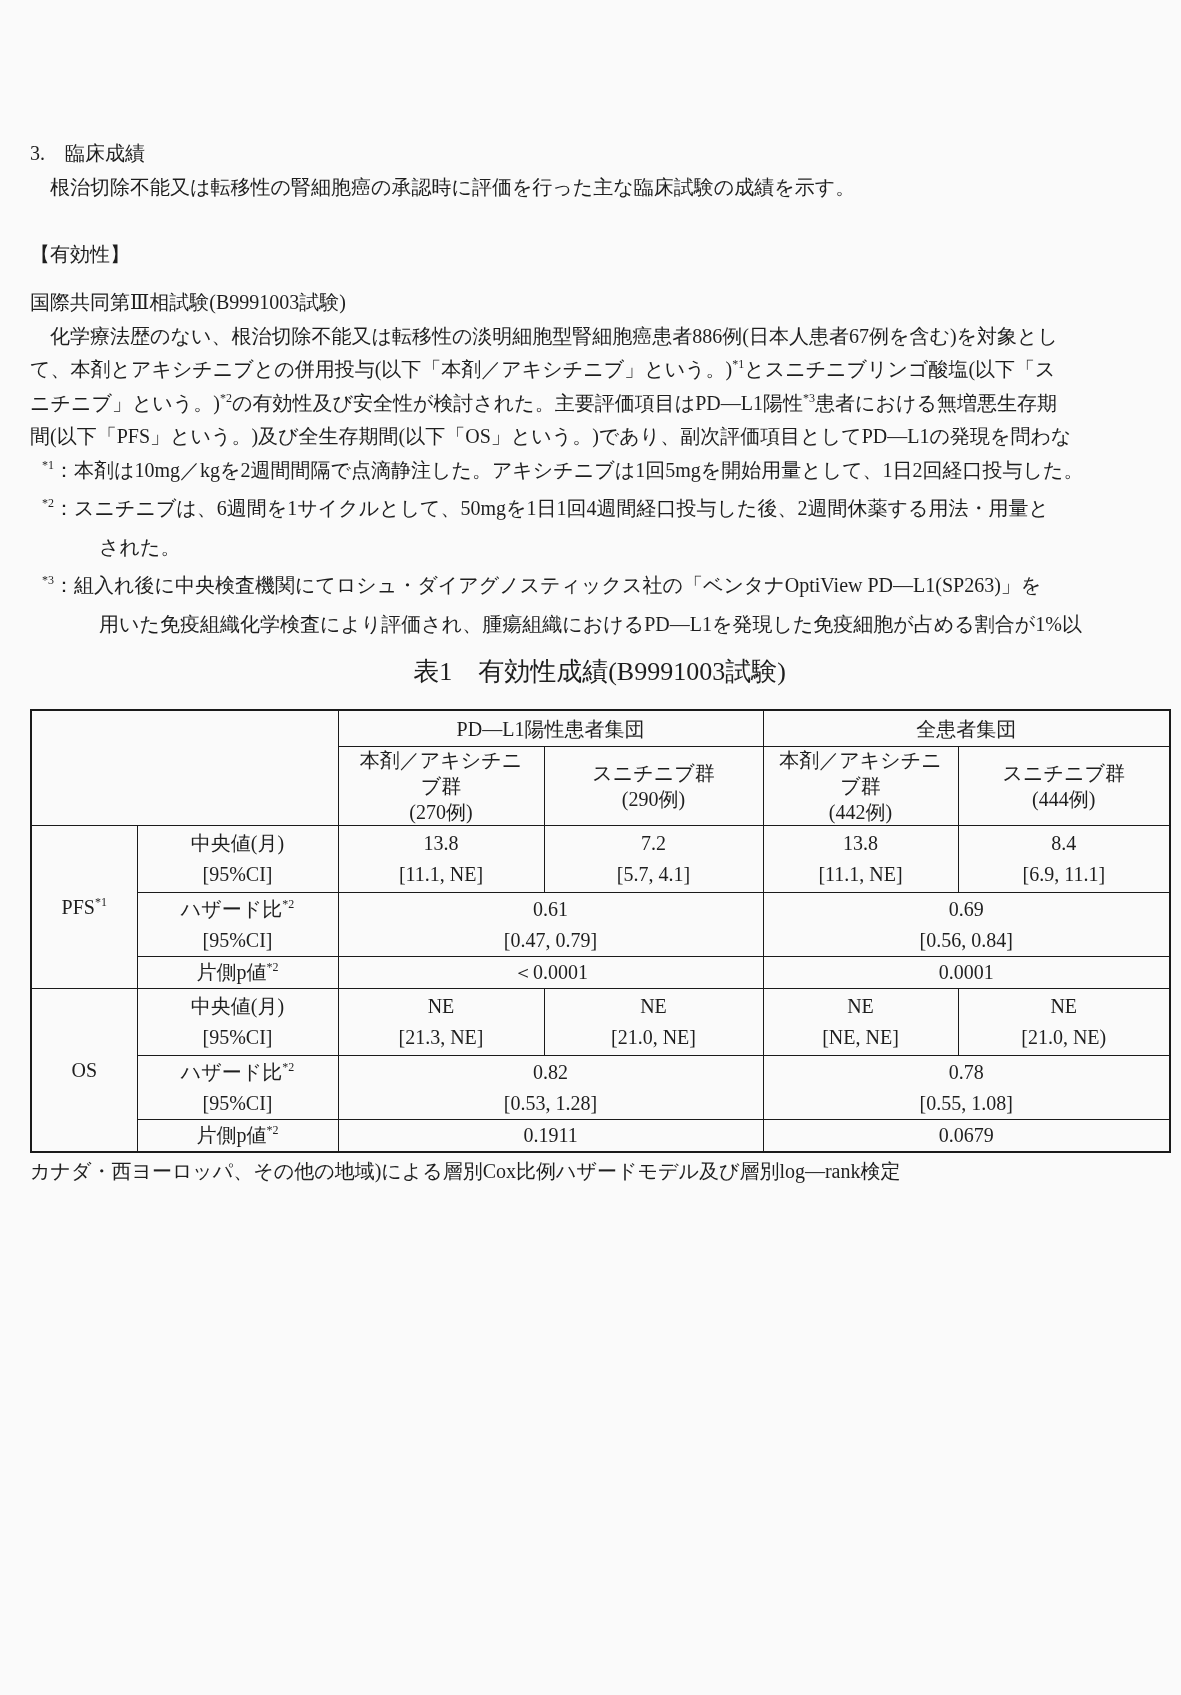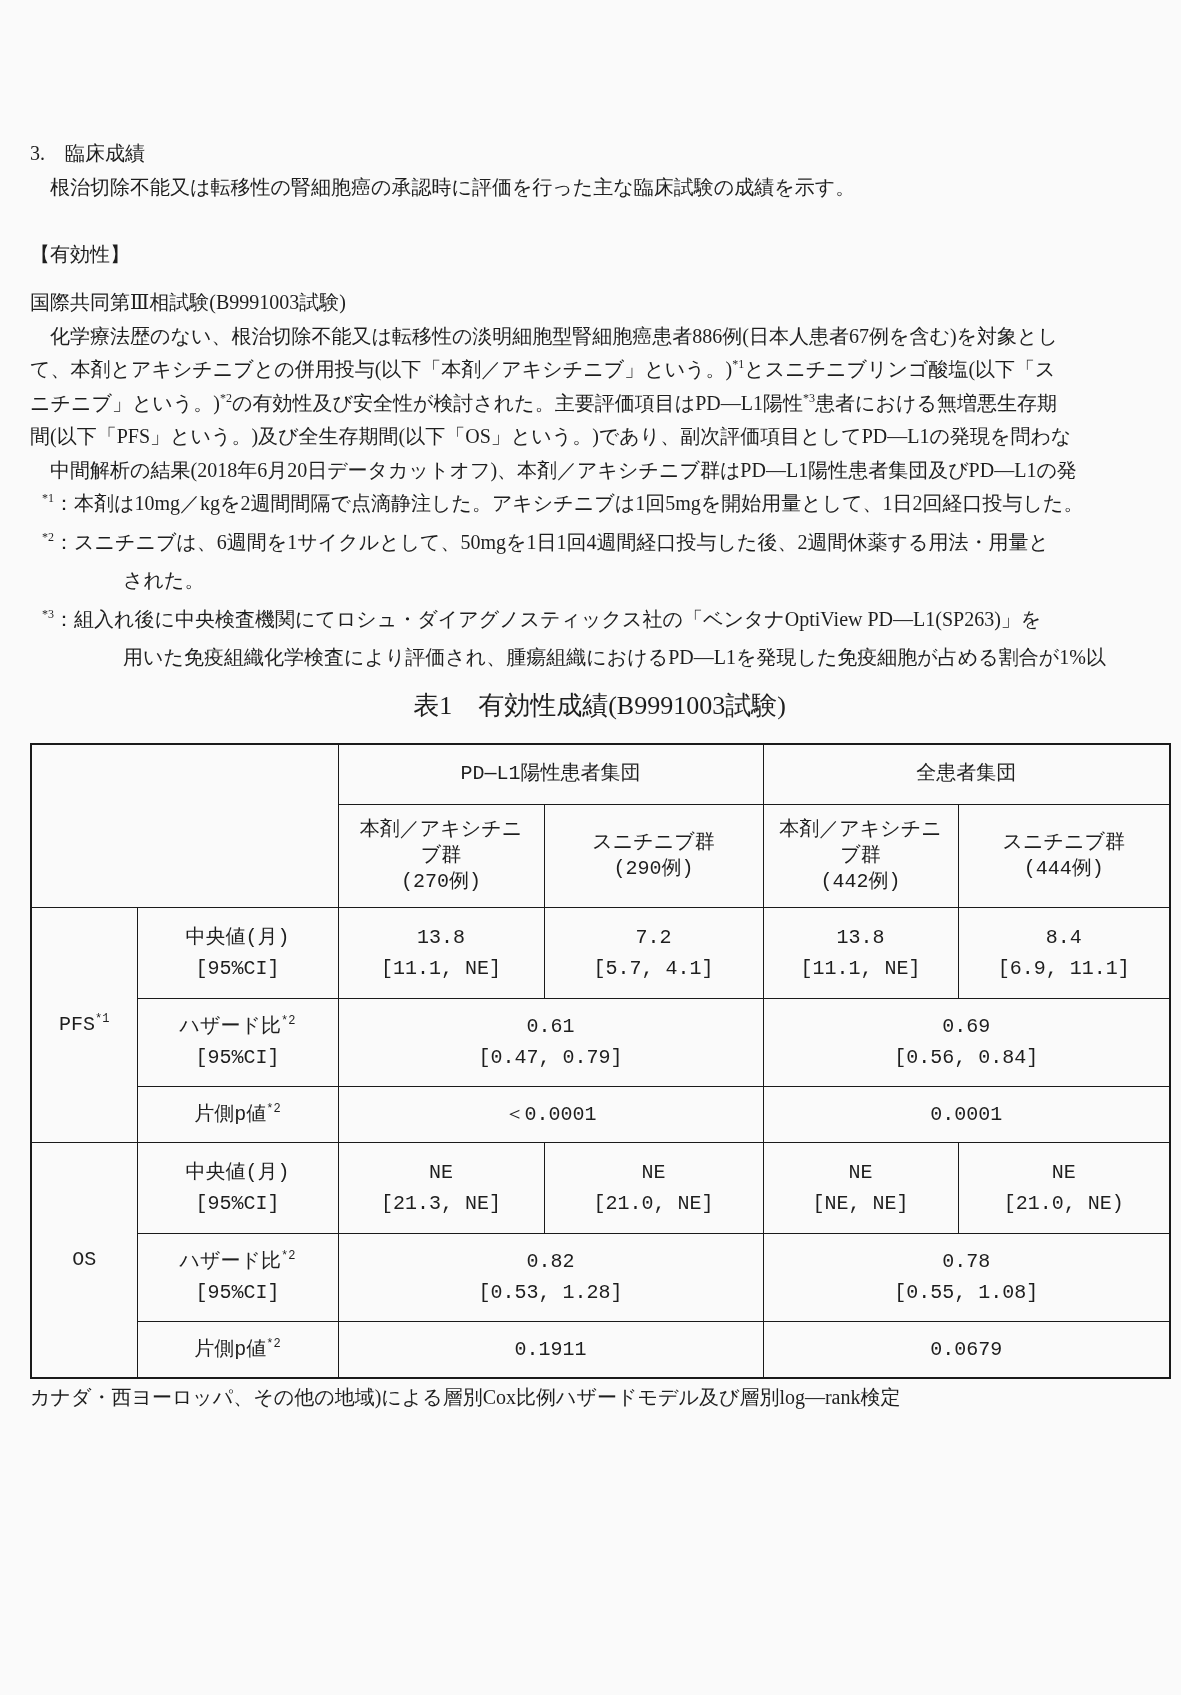--- a/index.html
+++ b/index.html
@@ -12,38 +12,38 @@
   }
   .page{width:1181px;height:1229px;position:relative;}
   .content{padding:137px 14px 0 30px;}
   .line{
     height:33.5px;line-height:33.5px;
     font-size:20px;white-space:nowrap;
   }
   .spacer{height:33.5px;}
   .study-title{margin-top:15px;}
   .note-first{margin-left:12px;}
-  .note-cont{margin-left:93px;}
+  .note-cont{margin-left:69px;}
   .nm1{margin-top:5px;}
   sup{font-size:12px;line-height:0;vertical-align:super;letter-spacing:0;}
   .table-title{
     width:1139px;margin-top:14px;
     height:33px;line-height:33px;
     text-align:center;font-size:26px;white-space:nowrap;
   }
   table.results{
     margin-top:21px;
     width:1139px;
     border-collapse:collapse;table-layout:fixed;
     border:2px solid #1a1a1a;
   }
   table.results td{
     border:1px solid #1a1a1a;
     font-size:20px;text-align:center;vertical-align:middle;
-    padding:12px;overflow:hidden;font-family:Liberation Mono, monospace;
+    padding:0;overflow:hidden;
   }
   .pre{white-space:pre-line;}
   tr.gh td{height:35px;line-height:30px;}
   tr.ch td{height:78px;line-height:26px;}
   tr.md td{height:66px;line-height:31px;}
   tr.hz td{height:63px;line-height:31px;}
   tr.pv td{height:31px;line-height:29px;margin-top:43px;}
   td.seclabel{
     vertical-align:top;text-align:left;
     padding:1px 0 0 7px;line-height:30px;
@@ -59,21 +59,20 @@
 
     <div class="line"><span>3.　臨床成績</span></div>
     <div class="line"><span>　根治切除不能又は転移性の腎細胞癌の承認時に評価を行った主な臨床試験の成績を示す。</span></div>
     <div class="spacer"></div>
     <div class="line"><span>【有効性】</span></div>
     <div class="line study-title"><span>国際共同第Ⅲ相試験(B9991003試験)</span></div>
     <div class="line"><span>　化学療法歴のない、根治切除不能又は転移性の淡明細胞型腎細胞癌患者886例(日本人患者67例を含む)を対象とし</span></div>
     <div class="line"><span>て、本剤とアキシチニブとの併用投与(以下「本剤／アキシチニブ」という。)</span><sup>*1</sup><span>とスニチニブリンゴ酸塩(以下「ス</span></div>
     <div class="line"><span>ニチニブ」という。)</span><sup>*2</sup><span>の有効性及び安全性が検討された。主要評価項目はPD―L1陽性</span><sup>*3</sup><span>患者における無増悪生存期</span></div>
     <div class="line"><span>間(以下「PFS」という。)及び全生存期間(以下「OS」という。)であり、副次評価項目としてPD―L1の発現を問わな</span></div>
-    <div class="line"><span>　中間解析の結果(2018年6月20日データカットオフ)、本剤／アキシチニブ群はPD―L1陽性患者集団及びPD―L1の発</span></div>
     <div class="line note-first"><sup>*1</sup><span>：本剤は10mg／kgを2週間間隔で点滴静注した。アキシチニブは1回5mgを開始用量として、1日2回経口投与した。</span></div>
     <div class="line note-first nm1"><sup>*2</sup><span>：スニチニブは、6週間を1サイクルとして、50mgを1日1回4週間経口投与した後、2週間休薬する用法・用量と</span></div>
     <div class="line note-cont nm1"><span>された。</span></div>
     <div class="line note-first nm1"><sup>*3</sup><span>：組入れ後に中央検査機関にてロシュ・ダイアグノスティックス社の「ベンタナOptiView PD―L1(SP263)」を</span></div>
     <div class="line note-cont nm1"><span>用いた免疫組織化学検査により評価され、腫瘍組織におけるPD―L1を発現した免疫細胞が占める割合が1%以</span></div>
 
     <div class="table-title">表1　有効性成績(B9991003試験)</div>
 
     <table class="results">
       <colgroup>

